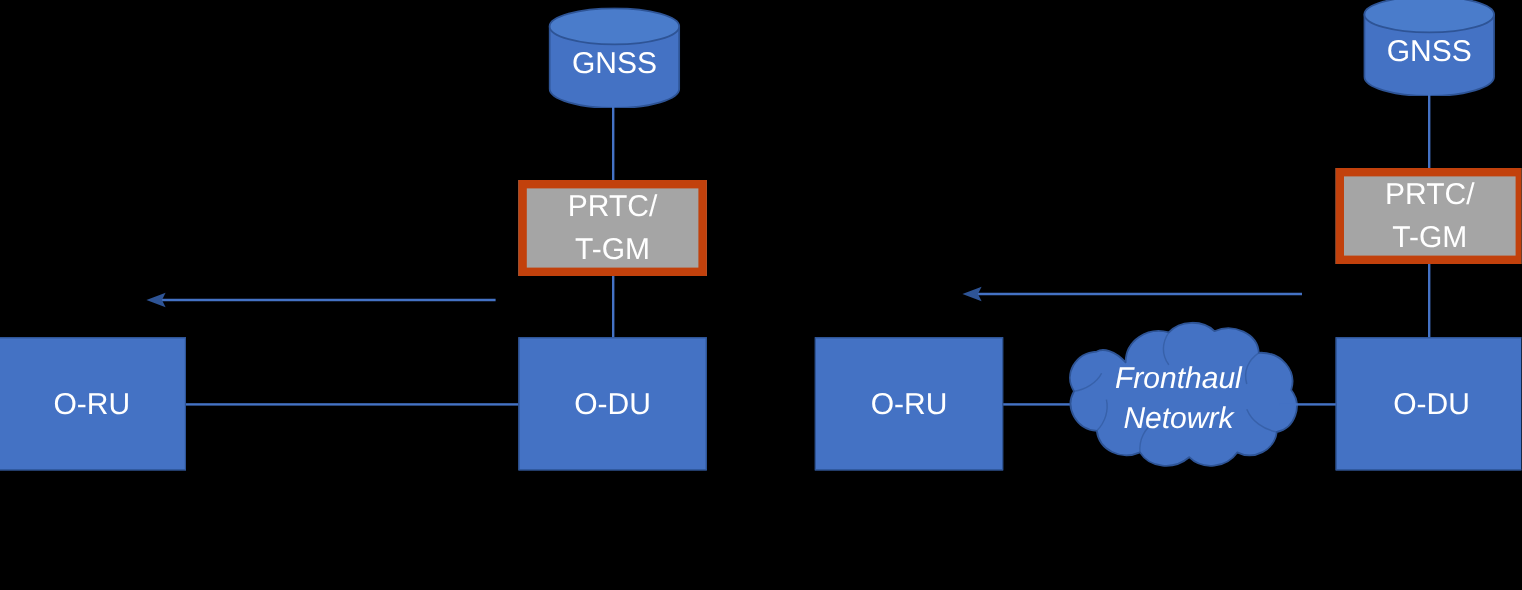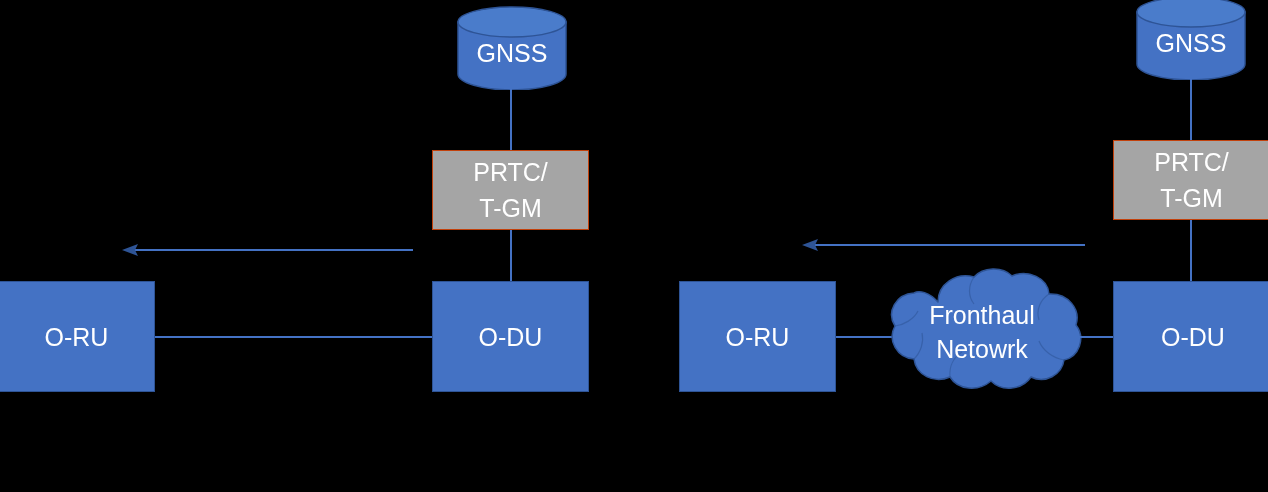--- a/index.html
+++ b/index.html
@@ -21,21 +21,21 @@
     display: flex;
     align-items: center;
     justify-content: center;
   }
   .box-blue {
     background: #4472C4;
     border: 1px solid #2E5496;
   }
   .box-gray {
     background: #A5A5A5;
-    border: 1px solid #c2410c;
+    border: 7px solid #c2410c;
   }
   .box-text {
     color: #FFFFFF;
     font-size: 25px;
     line-height: 36px;
     text-align: center;
     white-space: pre-line;
   }
   .cyl {
     position: absolute;
@@ -53,20 +53,21 @@
   }
   .cloud svg { display: block; }
   .cloud .cloud-text {
     position: absolute;
     left: 0; right: 0;
     color: #FFFFFF;
     font-size: 25px;
     line-height: 34px;
     text-align: center;
     white-space: pre-line;
+    font-style: italic;
   }
   .conn {
     position: absolute;
     background: #4472C4;
   }
   .conn-h { height: 2px; }
   .conn-v { width: 2px; }
   .arrow-svg {
     position: absolute;
     overflow: visible;

